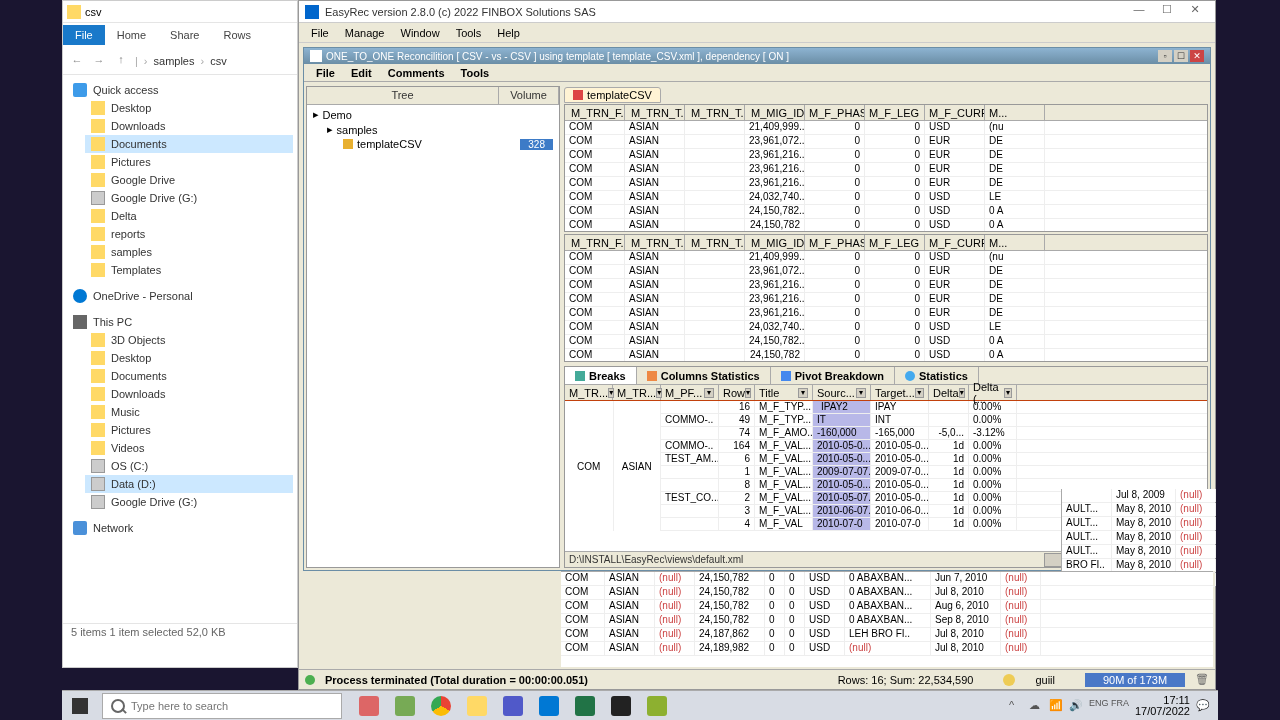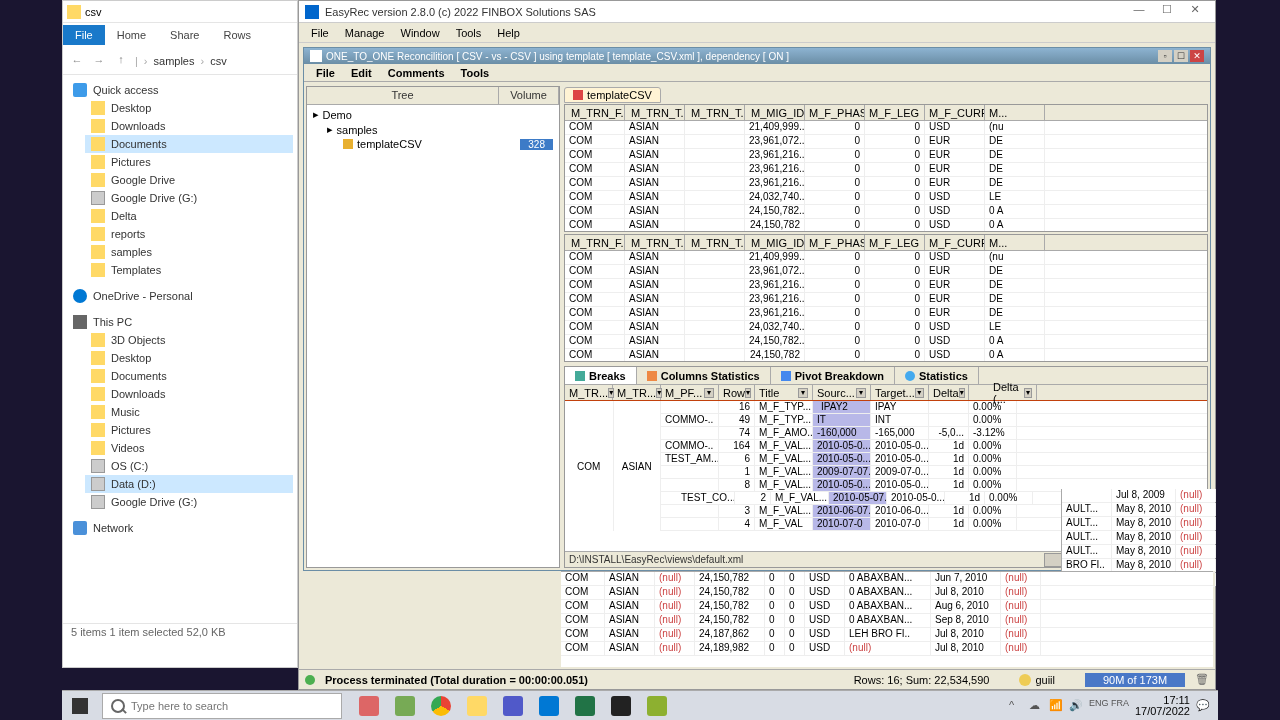--- a/index.html
+++ b/index.html
@@ -96,21 +96,21 @@
 
 
 .right-frag { position: absolute; right: 0; top: 252px; width: 146px; height: 18px; display: flex; align-items: center; gap: 4px; background: #ece9d8; padding: 0 4px; }
 .right-frag input[type=text] { width: 36px; font-size: 10px; }
 .right-frag label { font-size: 10px; }
 
 
 .status { position: absolute; left: 0; bottom: 0; right: 0; height: 20px; background: #ece9d8; border-top: 1px solid #aaa; display: flex; align-items: center; padding: 0 6px; gap: 10px; }
 .status .ind { width: 10px; height: 10px; background: #4caf50; border-radius: 50%; }
 .status .msg { flex: 1; font-weight: bold; }
-.status .user { display: flex; align-items: center; gap: 4px; padding: 0 20px; text-align: right; }
+.status .user { display: flex; align-items: center; gap: 20px; padding: 0 20px; text-align: right; }
 .status .mem { background: #4a78c7; color: #fff; padding: 1px 8px; width: 100px; text-align: center; }
 .status .trash { width: 14px; height: 14px; cursor: pointer; color: #666; }
 
 
 .taskbar { position: absolute; left: 62px; bottom: 0; width: 1156px; height: 30px; background: #d8dce4; border-top: 1px solid #aaa; display: flex; align-items: center; }
 .start { width: 36px; height: 30px; display: flex; align-items: center; justify-content: center; cursor: pointer; }
 .start .win { width: 16px; height: 16px; background: #333; }
 .search { flex: 0 0 240px; height: 26px; background: #fff; border: 1px solid #aaa; display: flex; align-items: center; padding: 0 8px; gap: 6px; margin: 0 4px; }
 .search .sicon { width: 14px; height: 14px; border: 2px solid #666; border-radius: 50%; position: relative; }
 .search .sicon:after { content:''; position: absolute; width: 6px; height: 2px; background: #666; transform: rotate(45deg); right: -4px; bottom: -1px; }
@@ -597,21 +597,21 @@
               <span class="dd">▾</span>
             </div>
             <div class="bc" style="width: 58px;">
               <span>Target...</span>
               <span class="dd">▾</span>
             </div>
             <div class="bc" style="width: 40px;">
               <span>Delta</span>
               <span class="dd">▾</span>
             </div>
-            <div class="bc" style="width: 48px; margin-left: 20px;">
+            <div class="bc" style="width: 48px;">
               <span>Delta (...</span>
               <span class="dd">▾</span>
             </div>
           </div>
         <div class="breaks-body" id="bb">
             <div style="position: absolute; left: 0px; top: 0px; width: 96px; height: 130px; display: flex; align-items: center; border-right: 1px solid rgb(238, 238, 238);">
               <div style="width:48px;text-align:center;font-size:10px">COM</div>
               <div style="width:48px;text-align:center;font-size:10px;border-left:1px solid #eee;height:100%;display:flex;align-items:center;justify-content:center">ASIAN</div>
             </div>
             <div style="margin-left: 96px;">
@@ -672,21 +672,21 @@
               <div class="brow">
                 <div class="bc" style="width: 58px;"></div>
                 <div class="bc num" style="width: 36px;">8</div>
                 <div class="bc" style="width: 58px;">M_F_VAL...</div>
                 <div class="bc hl" style="width: 58px;">2010-05-0...</div>
                 <div class="bc" style="width: 58px;">2010-05-0...</div>
                 <div class="bc num" style="width: 40px;">1d</div>
                 <div class="bc" style="width: 48px;">0.00%</div>
               </div>
               <div class="brow">
-                <div class="bc" style="width: 58px; margin-left: 16px;">TEST_CO...</div>
+                <div class="bc" style="width: 58px;">TEST_CO...</div>
                 <div class="bc num" style="width: 36px;">2</div>
                 <div class="bc" style="width: 58px;">M_F_VAL...</div>
                 <div class="bc hl" style="width: 58px;">2010-05-07...</div>
                 <div class="bc" style="width: 58px;">2010-05-0...</div>
                 <div class="bc num" style="width: 40px;">1d</div>
                 <div class="bc" style="width: 48px;">0.00%</div>
               </div>
               <div class="brow">
                 <div class="bc" style="width: 58px;"></div>
                 <div class="bc num" style="width: 36px;">3</div>

